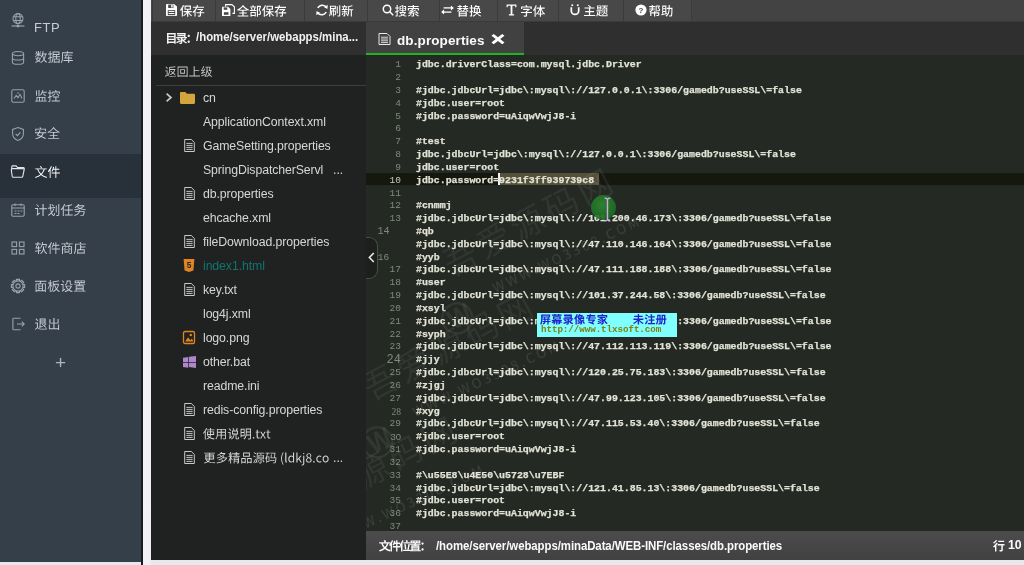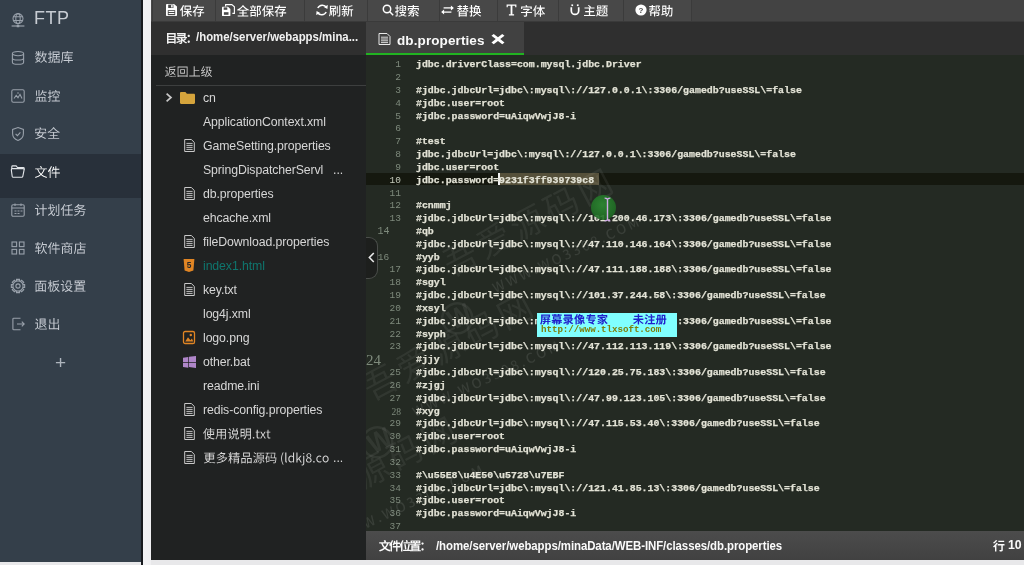--- a/index.html
+++ b/index.html
@@ -14,21 +14,21 @@
 <div class="abs" style="left:0;top:154px;width:141px;height:44px;background:#28303a"></div>
 <svg style="position:absolute;left:10px;top:11.5px" width="16" height="16" viewBox="0 0 16 16">
     <g fill="none" stroke="#99a1ab" stroke-width="1.05">
       <circle cx="8" cy="6.6" r="5"></circle>
       <ellipse cx="8" cy="6.6" rx="2.2" ry="5"></ellipse>
       <path d="M3.4 4.8h9.2M3.4 8.4h9.2"></path>
       <path d="M1.6 14h12.8" stroke-width="1.2"></path>
       <rect x="6.7" y="12.7" width="2.6" height="2.6" rx="0.4" fill="#99a1ab" stroke="none"></rect>
     </g>
   </svg>
-<div class="abs" style="left:34px;top:8px;width:60px;height:15px;font-size:18px;color:#c7ccd3;letter-spacing:0.5px">FTP</div>
+<div class="abs" style="left:34px;top:20px;width:60px;height:15px;font-size:13px;color:#c7ccd3;letter-spacing:0.5px">FTP</div>
 <svg style="position:absolute;left:10px;top:49.6px" width="16" height="16" viewBox="0 0 16 16">
     <g fill="none" stroke="#99a1ab" stroke-width="1.1">
       <ellipse cx="8" cy="3.6" rx="5.6" ry="2.1"></ellipse>
       <path d="M2.4 3.6v8.6c0 1.2 2.5 2.1 5.6 2.1s5.6-.9 5.6-2.1V3.6"></path>
       <path d="M2.4 7.9c0 1.2 2.5 2.1 5.6 2.1s5.6-.9 5.6-2.1"></path>
     </g>
   </svg>
 <svg style="position:absolute;left:35.0px;top:51.4px;" width="37.9" height="12.0" viewBox="0.5 -10.9 37.9 12.0">
     <path d="M5.8 -10.7C5.5 -10.2 5.1 -9.4 4.8 -8.9L5.4 -8.6C5.8 -9.1 6.2 -9.7 6.6 -10.3ZM1.1 -10.3C1.5 -9.8 1.8 -9.0 1.9 -8.6L2.7 -8.9C2.6 -9.4 2.2 -10.1 1.9 -10.6ZM5.3 -3.4C5.0 -2.7 4.6 -2.1 4.1 -1.6C3.6 -1.9 3.1 -2.1 2.6 -2.3C2.8 -2.7 3.0 -3.0 3.2 -3.4ZM1.4 -2.0C2.1 -1.7 2.8 -1.4 3.4 -1.1C2.6 -0.5 1.6 -0.1 0.5 0.2C0.7 0.4 0.9 0.7 1.0 0.9C2.2 0.6 3.3 0.1 4.2 -0.7C4.7 -0.4 5.1 -0.1 5.4 0.1L6.0 -0.6C5.7 -0.8 5.3 -1.0 4.9 -1.2C5.6 -2.0 6.1 -2.9 6.4 -4.0L5.9 -4.2L5.7 -4.2H3.6L3.9 -4.9L3.0 -5.0C2.9 -4.8 2.8 -4.5 2.7 -4.2H0.9V-3.4H2.3C2.0 -2.9 1.7 -2.4 1.4 -2.0ZM3.3 -10.9V-8.5H0.7V-7.7H3.0C2.4 -6.9 1.4 -6.0 0.5 -5.7C0.7 -5.5 0.9 -5.1 1.0 -4.9C1.8 -5.3 2.7 -6.1 3.3 -6.8V-5.3H4.3V-7.0C4.9 -6.6 5.7 -6.0 6.0 -5.7L6.5 -6.4C6.2 -6.6 5.1 -7.3 4.4 -7.7H6.9V-8.5H4.3V-10.9ZM8.2 -10.8C7.9 -8.5 7.3 -6.3 6.3 -5.0C6.5 -4.8 6.8 -4.5 7.0 -4.4C7.3 -4.9 7.6 -5.4 7.9 -6.1C8.2 -4.8 8.5 -3.6 9.0 -2.6C8.3 -1.4 7.3 -0.4 5.9 0.3C6.0 0.5 6.3 0.9 6.4 1.1C7.7 0.4 8.7 -0.5 9.5 -1.7C10.2 -0.6 11.0 0.3 12.0 0.9C12.1 0.7 12.4 0.3 12.6 0.2C11.5 -0.4 10.7 -1.4 10.0 -2.6C10.7 -3.9 11.2 -5.5 11.4 -7.5H12.3V-8.4H8.6C8.8 -9.1 9.0 -9.9 9.1 -10.7ZM10.5 -7.5C10.3 -6.0 10.0 -4.7 9.5 -3.6C9.0 -4.8 8.7 -6.1 8.4 -7.5Z M19.3 -3.1V1.1H20.1V0.5H24.2V1.0H25.1V-3.1H22.5V-4.7H25.5V-5.6H22.5V-7.0H25.0V-10.3H18.1V-6.4C18.1 -4.4 18.0 -1.5 16.7 0.5C16.9 0.6 17.3 0.9 17.5 1.0C18.6 -0.6 18.9 -2.8 19.0 -4.7H21.6V-3.1ZM19.1 -9.5H24.1V-7.8H19.1ZM19.1 -7.0H21.6V-5.6H19.1L19.1 -6.4ZM20.1 -0.3V-2.3H24.2V-0.3ZM15.2 -10.9V-8.3H13.5V-7.4H15.2V-4.5C14.5 -4.3 13.9 -4.1 13.4 -4.0L13.6 -3.1L15.2 -3.5V-0.2C15.2 0.0 15.1 0.1 14.9 0.1C14.8 0.1 14.3 0.1 13.7 0.1C13.8 0.3 14.0 0.7 14.0 0.9C14.8 1.0 15.3 0.9 15.6 0.8C16.0 0.6 16.1 0.4 16.1 -0.2V-3.8L17.6 -4.3L17.4 -5.2L16.1 -4.8V-7.4H17.6V-8.3H16.1V-10.9Z M30.2 -3.2C30.3 -3.3 30.8 -3.4 31.4 -3.4H33.7V-1.9H29.0V-1.0H33.7V1.0H34.7V-1.0H38.4V-1.9H34.7V-3.4H37.5V-4.3H34.7V-5.6H33.7V-4.3H31.2C31.6 -4.8 32.0 -5.5 32.4 -6.3H37.9V-7.1H32.9L33.3 -8.1L32.3 -8.4C32.1 -8.0 32.0 -7.6 31.8 -7.1H29.4V-6.3H31.4C31.0 -5.6 30.7 -5.1 30.6 -4.9C30.3 -4.5 30.1 -4.2 29.9 -4.1C30.0 -3.9 30.2 -3.4 30.2 -3.2ZM32.1 -10.7C32.3 -10.4 32.5 -10.0 32.7 -9.6H27.6V-5.8C27.6 -4.0 27.5 -1.3 26.4 0.5C26.6 0.7 27.1 0.9 27.2 1.1C28.4 -0.9 28.5 -3.8 28.5 -5.8V-8.7H38.4V-9.6H33.8C33.6 -10.0 33.3 -10.5 33.0 -10.9Z" fill="#c7ccd3"></path>
   </svg>
@@ -320,44 +320,44 @@
 <div class="abs" style="left:416px;top:213.16px;height:12.83px;white-space:pre;font-size:9.9px;line-height:12.83px;color:#e3e3d6;font-family:'Liberation Mono',monospace;font-weight:bold;letter-spacing:0.01px;-webkit-text-stroke:0.25px #e3e3d6">#jdbc.jdbcUrl=jdbc\:mysql\://101.200.46.173\:3306/gamedb?useSSL\=false</div>
 <div class="abs" style="left:366px;top:225.99px;width:35px;height:12.83px;text-align:center;font-size:10px;line-height:12.83px;color:#7e8a7c;font-family:'Liberation Mono',monospace">14</div>
 <div class="abs" style="left:416px;top:225.99px;height:12.83px;white-space:pre;font-size:9.9px;line-height:12.83px;color:#e3e3d6;font-family:'Liberation Mono',monospace;font-weight:bold;letter-spacing:0.01px;-webkit-text-stroke:0.25px #e3e3d6">#qb</div>
 <div class="abs" style="left:366px;top:238.82px;width:35px;height:12.83px;font-size:9.5px;line-height:12.83px;color:#7e8a7c;font-family:'Liberation Mono',monospace">15</div>
 <div class="abs" style="left:416px;top:238.82px;height:12.83px;white-space:pre;font-size:9.9px;line-height:12.83px;color:#e3e3d6;font-family:'Liberation Mono',monospace;font-weight:bold;letter-spacing:0.01px;-webkit-text-stroke:0.25px #e3e3d6">#jdbc.jdbcUrl=jdbc\:mysql\://47.110.146.164\:3306/gamedb?useSSL\=false</div>
 <div class="abs" style="left:366px;top:251.65px;width:35px;height:12.83px;text-align:center;font-size:9.5px;line-height:12.83px;color:#7e8a7c;font-family:Liberation Mono, monospace">16</div>
 <div class="abs" style="left:416px;top:251.65px;height:12.83px;white-space:pre;font-size:9.9px;line-height:12.83px;color:#e3e3d6;font-family:'Liberation Mono',monospace;font-weight:bold;letter-spacing:0.01px;-webkit-text-stroke:0.25px #e3e3d6">#yyb</div>
 <div class="abs" style="left:366px;top:264.48px;width:35px;height:12.83px;text-align:right;font-size:9.5px;line-height:12.83px;color:#7e8a7c;font-family:'Liberation Mono',monospace">17</div>
 <div class="abs" style="left:416px;top:264.48px;height:12.83px;white-space:pre;font-size:9.9px;line-height:12.83px;color:#e3e3d6;font-family:'Liberation Mono',monospace;font-weight:bold;letter-spacing:0.01px;-webkit-text-stroke:0.25px #e3e3d6">#jdbc.jdbcUrl=jdbc\:mysql\://47.111.188.188\:3306/gamedb?useSSL\=false</div>
 <div class="abs" style="left:366px;top:277.31px;width:35px;height:12.83px;text-align:right;font-size:9.5px;line-height:12.83px;color:#7e8a7c;font-family:'Liberation Mono',monospace">18</div>
-<div class="abs" style="left:416px;top:277.31px;height:12.83px;white-space:pre;font-size:9.9px;line-height:12.83px;color:#e3e3d6;font-family:'Liberation Mono',monospace;font-weight:bold;letter-spacing:0.01px;-webkit-text-stroke:0.25px #e3e3d6">#sgyl</div>
+<div class="abs" style="left:416px;top:277.31px;height:12.83px;white-space:pre;font-size:9.9px;line-height:12.83px;color:#e3e3d6;font-family:'Liberation Mono',monospace;font-weight:bold;letter-spacing:0.01px;-webkit-text-stroke:0.25px #e3e3d6">#user</div>
 <div class="abs" style="left:366px;top:290.14px;width:35px;height:12.83px;text-align:right;font-size:9.5px;line-height:12.83px;color:#7e8a7c;font-family:'Liberation Mono',monospace">19</div>
 <div class="abs" style="left:416px;top:290.14px;height:12.83px;white-space:pre;font-size:9.9px;line-height:12.83px;color:#e3e3d6;font-family:'Liberation Mono',monospace;font-weight:bold;letter-spacing:0.01px;-webkit-text-stroke:0.25px #e3e3d6">#jdbc.jdbcUrl=jdbc\:mysql\://101.37.244.58\:3306/gamedb?useSSL\=false</div>
 <div class="abs" style="left:366px;top:302.97px;width:35px;height:12.83px;text-align:right;font-size:9.5px;line-height:12.83px;color:#7e8a7c;font-family:'Liberation Mono',monospace">20</div>
 <div class="abs" style="left:416px;top:302.97px;height:12.83px;white-space:pre;font-size:9.9px;line-height:12.83px;color:#e3e3d6;font-family:'Liberation Mono',monospace;font-weight:bold;letter-spacing:0.01px;-webkit-text-stroke:0.25px #e3e3d6">#xsyl</div>
 <div class="abs" style="left:366px;top:315.80px;width:35px;height:12.83px;text-align:right;font-size:9.5px;line-height:12.83px;color:#7e8a7c;font-family:'Liberation Mono',monospace">21</div>
 <div class="abs" style="left:416px;top:315.80px;height:12.83px;white-space:pre;font-size:9.9px;line-height:12.83px;color:#e3e3d6;font-family:'Liberation Mono',monospace;font-weight:bold;letter-spacing:0.01px;-webkit-text-stroke:0.25px #e3e3d6">#jdbc.jdbcUrl=jdbc\:mysql\://120.26.108.153\:3306/gamedb?useSSL\=false</div>
 <div class="abs" style="left:366px;top:328.63px;width:35px;height:12.83px;text-align:right;font-size:9.5px;line-height:12.83px;color:#7e8a7c;font-family:'Liberation Mono',monospace">22</div>
 <div class="abs" style="left:416px;top:328.63px;height:12.83px;white-space:pre;font-size:9.9px;line-height:12.83px;color:#e3e3d6;font-family:'Liberation Mono',monospace;font-weight:bold;letter-spacing:0.01px;-webkit-text-stroke:0.25px #e3e3d6">#syph</div>
 <div class="abs" style="left:366px;top:341.46px;width:35px;height:12.83px;text-align:right;font-size:9.5px;line-height:12.83px;color:#7e8a7c;font-family:'Liberation Mono',monospace">23</div>
 <div class="abs" style="left:416px;top:341.46px;height:12.83px;white-space:pre;font-size:9.9px;line-height:12.83px;color:#e3e3d6;font-family:'Liberation Mono',monospace;font-weight:bold;letter-spacing:0.01px;-webkit-text-stroke:0.25px #e3e3d6">#jdbc.jdbcUrl=jdbc\:mysql\://47.112.113.119\:3306/gamedb?useSSL\=false</div>
-<div class="abs" style="left:366px;top:354.29px;width:35px;height:12.83px;text-align:left;font-size:15px;line-height:12.83px;color:#7e8a7c;font-family:Liberation Serif, serif">24</div>
+<div class="abs" style="left:366px;top:354.29px;width:35px;height:12.83px;text-align:right;font-size:12px;line-height:12.83px;color:#7e8a7c;font-family:Liberation Mono, monospace">24</div>
 <div class="abs" style="left:416px;top:354.29px;height:12.83px;white-space:pre;font-size:9.9px;line-height:12.83px;color:#e3e3d6;font-family:'Liberation Mono',monospace;font-weight:bold;letter-spacing:0.01px;-webkit-text-stroke:0.25px #e3e3d6">#jjy</div>
 <div class="abs" style="left:366px;top:367.12px;width:35px;height:12.83px;text-align:right;font-size:9.5px;line-height:12.83px;color:#7e8a7c;font-family:'Liberation Mono',monospace">25</div>
 <div class="abs" style="left:416px;top:367.12px;height:12.83px;white-space:pre;font-size:9.9px;line-height:12.83px;color:#e3e3d6;font-family:'Liberation Mono',monospace;font-weight:bold;letter-spacing:0.01px;-webkit-text-stroke:0.25px #e3e3d6">#jdbc.jdbcUrl=jdbc\:mysql\://120.25.75.183\:3306/gamedb?useSSL\=false</div>
 <div class="abs" style="left:366px;top:379.95px;width:35px;height:12.83px;text-align:right;font-size:9.5px;line-height:12.83px;color:#7e8a7c;font-family:'Liberation Mono',monospace">26</div>
 <div class="abs" style="left:416px;top:379.95px;height:12.83px;white-space:pre;font-size:9.9px;line-height:12.83px;color:#e3e3d6;font-family:'Liberation Mono',monospace;font-weight:bold;letter-spacing:0.01px;-webkit-text-stroke:0.25px #e3e3d6">#zjgj</div>
 <div class="abs" style="left:366px;top:392.78px;width:35px;height:12.83px;text-align:right;font-size:9.5px;line-height:12.83px;color:#7e8a7c;font-family:'Liberation Mono',monospace">27</div>
 <div class="abs" style="left:416px;top:392.78px;height:12.83px;white-space:pre;font-size:9.9px;line-height:12.83px;color:#e3e3d6;font-family:'Liberation Mono',monospace;font-weight:bold;letter-spacing:0.01px;-webkit-text-stroke:0.25px #e3e3d6">#jdbc.jdbcUrl=jdbc\:mysql\://47.99.123.105\:3306/gamedb?useSSL\=false</div>
 <div class="abs" style="left:366px;top:405.61px;width:35px;height:12.83px;text-align:right;font-size:9.5px;line-height:12.83px;color:#7e8a7c;font-family:Liberation Serif, serif">28</div>
 <div class="abs" style="left:416px;top:405.61px;height:12.83px;white-space:pre;font-size:9.9px;line-height:12.83px;color:#e3e3d6;font-family:'Liberation Mono',monospace;font-weight:bold;letter-spacing:0.01px;-webkit-text-stroke:0.25px #e3e3d6">#xyg</div>
 <div class="abs" style="left:366px;top:418.44px;width:35px;height:12.83px;text-align:right;font-size:9.5px;line-height:12.83px;color:#7e8a7c;font-family:'Liberation Mono',monospace">29</div>
 <div class="abs" style="left:416px;top:418.44px;height:12.83px;white-space:pre;font-size:9.9px;line-height:12.83px;color:#e3e3d6;font-family:'Liberation Mono',monospace;font-weight:bold;letter-spacing:0.01px;-webkit-text-stroke:0.25px #e3e3d6">#jdbc.jdbcUrl=jdbc\:mysql\://47.115.53.40\:3306/gamedb?useSSL\=false</div>
-<div class="abs" style="left:366px;top:431.27px;width:35px;height:12.83px;text-align:right;font-size:9.5px;line-height:12.83px;color:#7e8a7c;font-family:Liberation Mono, monospace">30</div>
+<div class="abs" style="left:366px;top:431.27px;width:35px;height:12.83px;text-align:right;font-size:9.5px;line-height:12.83px;color:#7e8a7c;font-family:Liberation Sans, sans-serif">30</div>
 <div class="abs" style="left:416px;top:431.27px;height:12.83px;white-space:pre;font-size:9.9px;line-height:12.83px;color:#e3e3d6;font-family:'Liberation Mono',monospace;font-weight:bold;letter-spacing:0.01px;-webkit-text-stroke:0.25px #e3e3d6">#jdbc.user=root</div>
 <div class="abs" style="left:366px;top:444.10px;width:35px;height:12.83px;text-align:right;font-size:9.5px;line-height:12.83px;color:#7e8a7c;font-family:'Liberation Mono',monospace">31</div>
 <div class="abs" style="left:416px;top:444.10px;height:12.83px;white-space:pre;font-size:9.9px;line-height:12.83px;color:#e3e3d6;font-family:'Liberation Mono',monospace;font-weight:bold;letter-spacing:0.01px;-webkit-text-stroke:0.25px #e3e3d6">#jdbc.password=uAiqwVwjJ8-i</div>
 <div class="abs" style="left:366px;top:456.93px;width:35px;height:12.83px;text-align:right;font-size:9.5px;line-height:12.83px;color:#7e8a7c;font-family:'Liberation Mono',monospace">32</div>
 <div class="abs" style="left:366px;top:469.76px;width:35px;height:12.83px;text-align:right;font-size:9.5px;line-height:12.83px;color:#7e8a7c;font-family:'Liberation Mono',monospace">33</div>
 <div class="abs" style="left:416px;top:469.76px;height:12.83px;white-space:pre;font-size:9.9px;line-height:12.83px;color:#e3e3d6;font-family:'Liberation Mono',monospace;font-weight:bold;letter-spacing:0.01px;-webkit-text-stroke:0.25px #e3e3d6">#\u55E8\u4E50\u5728\u7EBF</div>
 <div class="abs" style="left:366px;top:482.59px;width:35px;height:12.83px;text-align:right;font-size:9.5px;line-height:12.83px;color:#7e8a7c;font-family:'Liberation Mono',monospace">34</div>
 <div class="abs" style="left:416px;top:482.59px;height:12.83px;white-space:pre;font-size:9.9px;line-height:12.83px;color:#e3e3d6;font-family:'Liberation Mono',monospace;font-weight:bold;letter-spacing:0.01px;-webkit-text-stroke:0.25px #e3e3d6">#jdbc.jdbcUrl=jdbc\:mysql\://121.41.85.13\:3306/gamedb?useSSL\=false</div>
 <div class="abs" style="left:366px;top:495.42px;width:35px;height:12.83px;text-align:right;font-size:9.5px;line-height:12.83px;color:#7e8a7c;font-family:'Liberation Mono',monospace">35</div>
 <div class="abs" style="left:416px;top:495.42px;height:12.83px;white-space:pre;font-size:9.9px;line-height:12.83px;color:#e3e3d6;font-family:'Liberation Mono',monospace;font-weight:bold;letter-spacing:0.01px;-webkit-text-stroke:0.25px #e3e3d6">#jdbc.user=root</div>

